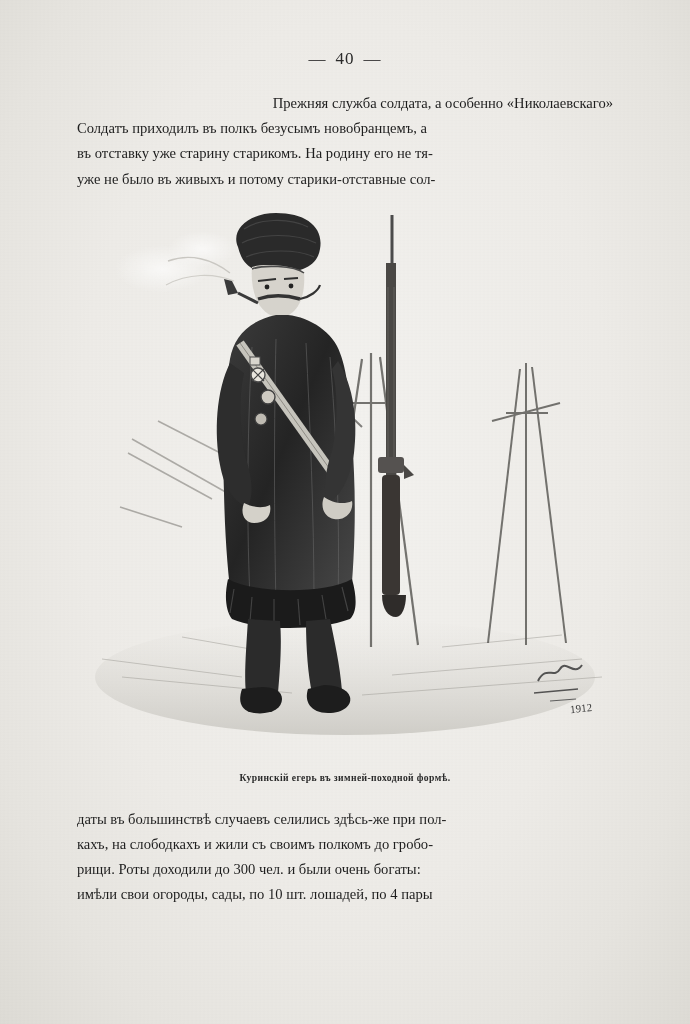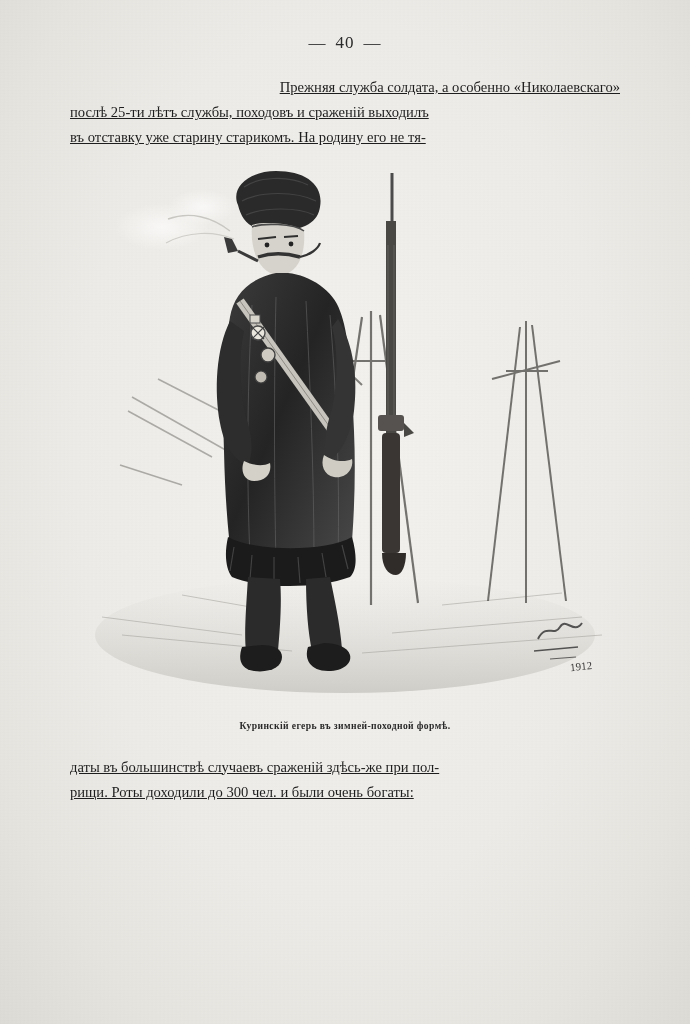--- a/index.html
+++ b/index.html
@@ -12,21 +12,21 @@
     background: #efefed;
     font-family: "Liberation Serif", serif;
     overflow: hidden;
   }
   .page {
     position: relative;
     width: 690px;
     height: 1024px;
     background: radial-gradient(ellipse at 50% 45%, #f4f3f0 0%, #eeece8 55%, #e7e5e0 80%, #dedcd6 100%);
     box-sizing: border-box;
-    padding: 0 62px;
+    padding: 16px 62px;
   }
   
   .page::before {
     content: "";
     position: absolute;
     inset: 0;
     pointer-events: none;
     background-image:
       repeating-linear-gradient(0deg, rgba(0,0,0,0.012) 0px, rgba(0,0,0,0) 2px, rgba(0,0,0,0.012) 3px),
       repeating-linear-gradient(90deg, rgba(0,0,0,0.01) 0px, rgba(0,0,0,0) 2px, rgba(0,0,0,0.01) 4px);
@@ -47,22 +47,21 @@
     color: #2b2b2b;
   }
   .text-block {
     margin-top: 22px;
     font-size: 14.6px;
     line-height: 25.2px;
     color: #1f1f1f;
     text-align: justify;
   }
   .text-block p {
-    margin: 8px;
-    text-decoration: underline;
+    margin: 15px;
   }
   .text-block .indent {
     display: inline-block;
     width: 34px;
   }
   .para-line {
     display: block;
     white-space: nowrap;
   }
   .justified {
@@ -73,21 +72,21 @@
     position: relative;
     margin: 14px auto 0;
     width: 566px;
     height: 545px;
   }
   .figure-art {
     position: absolute;
     inset: 0;
   }
   .caption {
-    margin-top: 10px;
+    margin-top: 20px;
     text-align: center;
     font-size: 9.6px;
     letter-spacing: 0.4px;
     color: #2a2a2a;
     font-family: "Liberation Serif", serif;
     font-weight: bold;
   }
   .bottom-block {
     margin-top: 24px;
   }
@@ -109,22 +108,23 @@
   <div class="folio">
     <span class="dash">—</span><span>40</span><span class="dash">—</span>
   </div>
 
   <div class="text-block">
     <p>
       <span class="para-line justified">
           <span class="indent"></span>
           <span>Прежняя служба солдата, а особенно «Николаевскаго»</span>
         </span>
-      <span class="para-line justified">послѣ 25-ти лѣтъ службы, походовъ и сраженій выходилъ</span>
+      <span class="para-line justified">Солдатъ приходилъ въ полкъ безусымъ новобранцемъ, а</span>
       <span class="para-line justified">въ отставку уже старину старикомъ. На родину его не тя-</span>
+      <span class="para-line justified">уже не было въ живыхъ и потому старики-отставные сол-</span>
     </p>
   </div>
 
   <div class="figure">
     <svg class="figure-art" viewBox="0 0 566 545" preserveAspectRatio="xMidYMid meet">
       <defs>
         <linearGradient id="coat" x1="0" y1="0" x2="1" y2="1">
           <stop offset="0%" stop-color="#3c3c3c"></stop>
           <stop offset="45%" stop-color="#242424"></stop>
           <stop offset="100%" stop-color="#4a4a4a"></stop>
@@ -278,18 +278,20 @@
     </svg>
     <div class="sig">
       <span>1912</span>
     </div>
   </div>
 
   <div class="caption">Куринскій егерь въ зимней-походной формѣ.</div>
 
   <div class="text-block bottom-block">
     <p>
-      <span class="para-line justified">даты въ большинствѣ случаевъ сраженій здѣсь-же при пол-</span>
+      <span class="para-line justified">даты въ большинствѣ случаевъ селились здѣсь-же при пол-</span>
+      <span class="para-line justified">кахъ, на слободкахъ и жили съ своимъ полкомъ до гробо-</span>
       <span class="para-line justified">рищи. Роты доходили до 300 чел. и были очень богаты:</span>
+      <span class="para-line justified">имѣли свои огороды, сады, по 10 шт. лошадей, по 4 пары</span>
     </p>
   </div>
 
 </div>
 
 </body></html>

